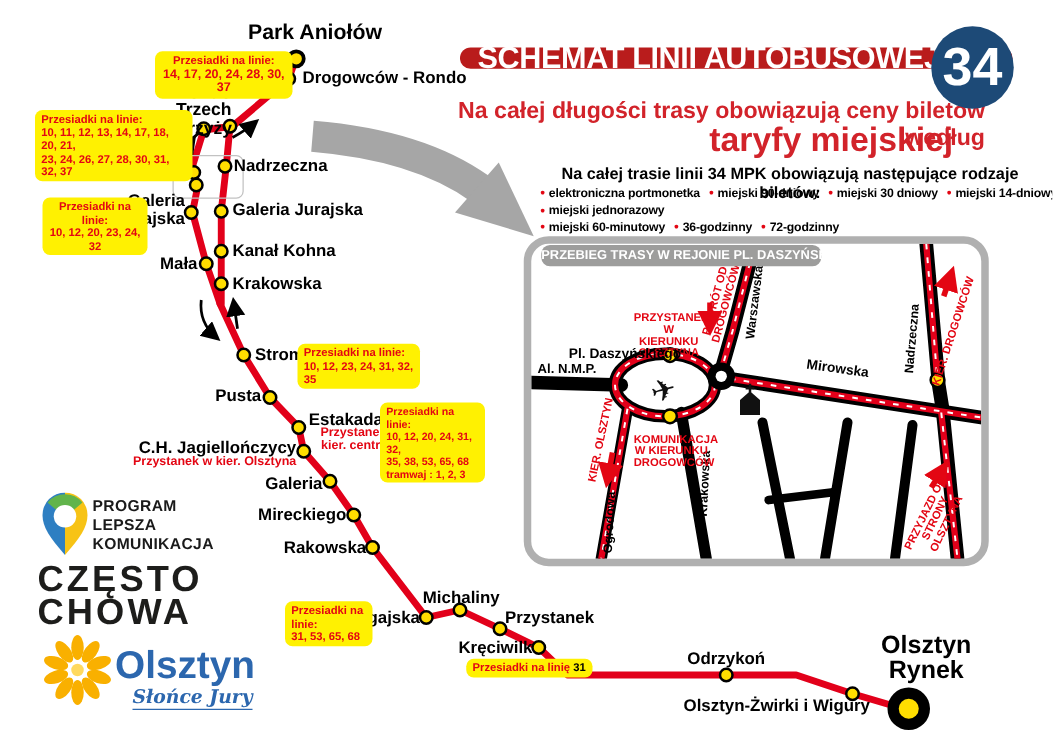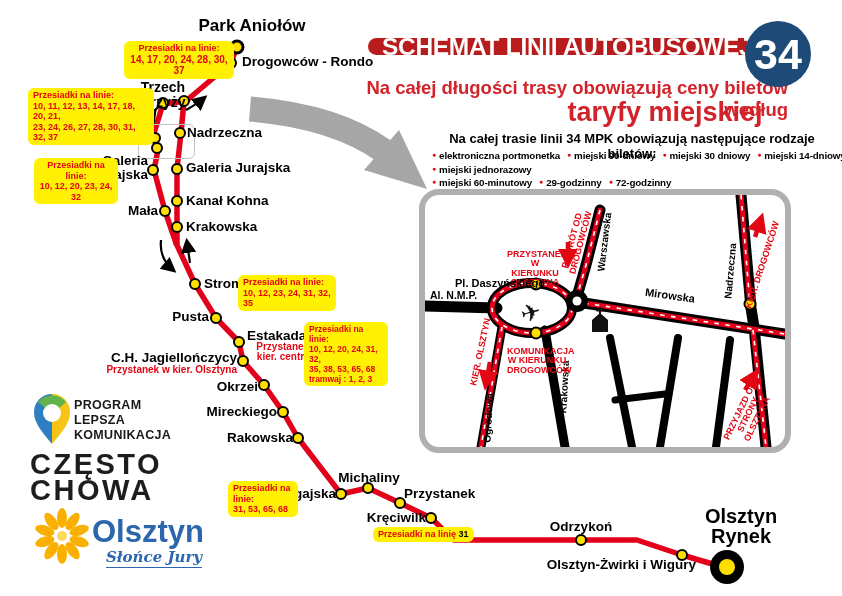--- a/index.html
+++ b/index.html
@@ -112,21 +112,21 @@
   <div class="tick-rows">
     <div class="row">
       <span class="tick">elektroniczna portmonetka</span>
       <span class="tick">miejski 90-dniowy</span>
       <span class="tick">miejski 30 dniowy</span>
       <span class="tick">miejski 14-dniowy</span>
       <span class="tick">miejski jednorazowy</span>
     </div>
     <div class="row">
       <span class="tick">miejski 60-minutowy</span>
-      <span class="tick">29-godzinny</span>
+      <span class="tick">36-godzinny</span>
       <span class="tick">72-godzinny</span>
     </div>
   </div>
 
   <div class="stop big" style="left:237px;top:47px"></div>
   <div class="stop" style="left:231px;top:63px"></div>
   <div class="stop" style="left:163px;top:103px"></div>
   <div class="stop" style="left:184px;top:101px"></div>
   <div class="stop" style="left:155px;top:138px"></div>
   <div class="stop" style="left:157px;top:148px"></div>
@@ -162,21 +162,21 @@
   <div class="lb" style="left:186px;top:161px">Galeria Jurajska</div>
   <div class="lb" style="left:186px;top:194px">Kanał Kohna</div>
   <div class="lb ra" style="left:158px;top:204px">Mała</div>
   <div class="lb" style="left:186px;top:220px">Krakowska</div>
   <div class="lb" style="left:204px;top:277px">Stroma</div>
   <div class="lb ra" style="left:209px;top:310px">Pusta</div>
   <div class="lb" style="left:247px;top:329px">Estakada</div>
   <div class="lb red wrap" style="left:248px;top:342px;width:80px;text-align:center">Przystanek w kier. centrum</div>
   <div class="lb ra" style="left:237px;top:351px">C.H. Jagiellończycy</div>
   <div class="lb ra red" style="left:237px;top:365px">Przystanek w kier. Olsztyna</div>
-  <div class="lb ra" style="left:258px;top:380px">Okrzei</div>
+  <div class="lb ra" style="left:258px;top:380px">Galeria</div>
   <div class="lb ra" style="left:277px;top:405px">Mireckiego</div>
   <div class="lb ra" style="left:293px;top:431px">Rakowska</div>
   <div class="lb ra" style="left:336px;top:487px">Bugajska</div>
   <div class="lb ctr" style="left:369px;top:471px">Michaliny</div>
   <div class="lb" style="left:404px;top:487px">Przystanek</div>
   <div class="lb ra" style="left:426px;top:511px">Kręciwilk</div>
   <div class="lb ctr" style="left:581px;top:520px">Odrzykoń</div>
   <div class="lb ctr" style="left:741px;top:506px;width:100px;font-size:20px">Olsztyn Rynek</div>
   <div class="lb ra" style="left:696px;top:558px">Olsztyn-Żwirki i Wigury</div>
 
@@ -262,20 +262,21 @@
         <path d="M175,112 v7 M171.5,115.5 h7" stroke="#111" stroke-width="2" fill="none"></path>
       </g>
 
       <g stroke="#E30613" stroke-width="4.5" fill="none">
         <path d="M143,47 L143,67" marker-end="url(#ar)"></path>
         <path d="M330,42 L336,24" marker-end="url(#ar)"></path>
         <path d="M65,167 L61,189" marker-end="url(#ar)"></path>
         <path d="M320,195 L330,179" marker-end="url(#ar)"></path>
       </g>
     </svg>
+    <div class="inset-header">PRZEBIEG TRASY W REJONIE PL. DASZYŃSKIEGO</div>
 
     <div class="istop" style="left:111px;top:89px"></div>
     <div class="istop" style="left:111px;top:138px"></div>
     <div class="istop" style="left:325px;top:109px"></div>
 
     <div class="ilb" style="left:5px;top:95px;font-size:10.5px">Al. N.M.P.</div>
     <div class="ilb rot" style="--r:-83deg;left:180px;top:47px">Warszawska</div>
     <div class="ilb rot" style="--r:8deg;left:245px;top:101px;font-size:11px">Mirowska</div>
     <div class="ilb rot" style="--r:-85deg;left:306px;top:76px">Nadrzeczna</div>
     <div class="ilb rot" style="--r:-87deg;left:140px;top:192px">Krakowska</div>

